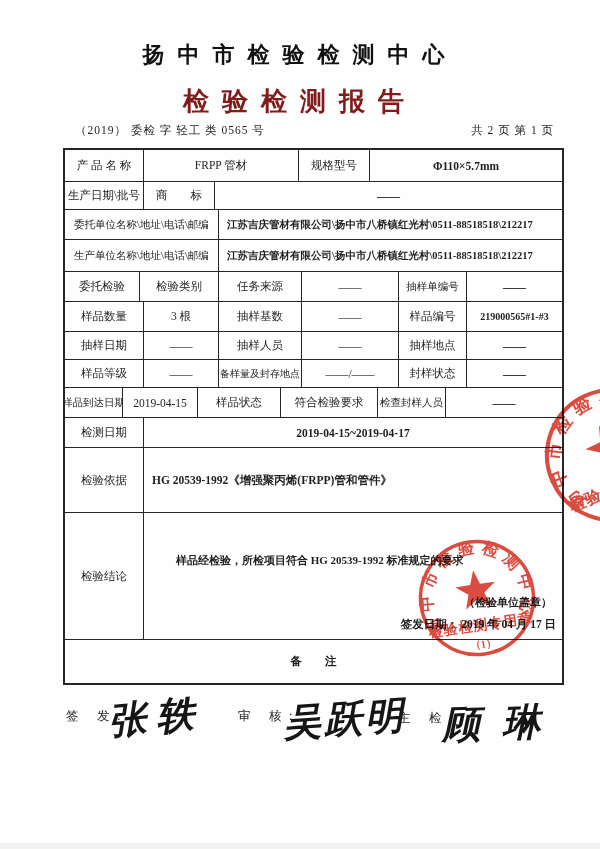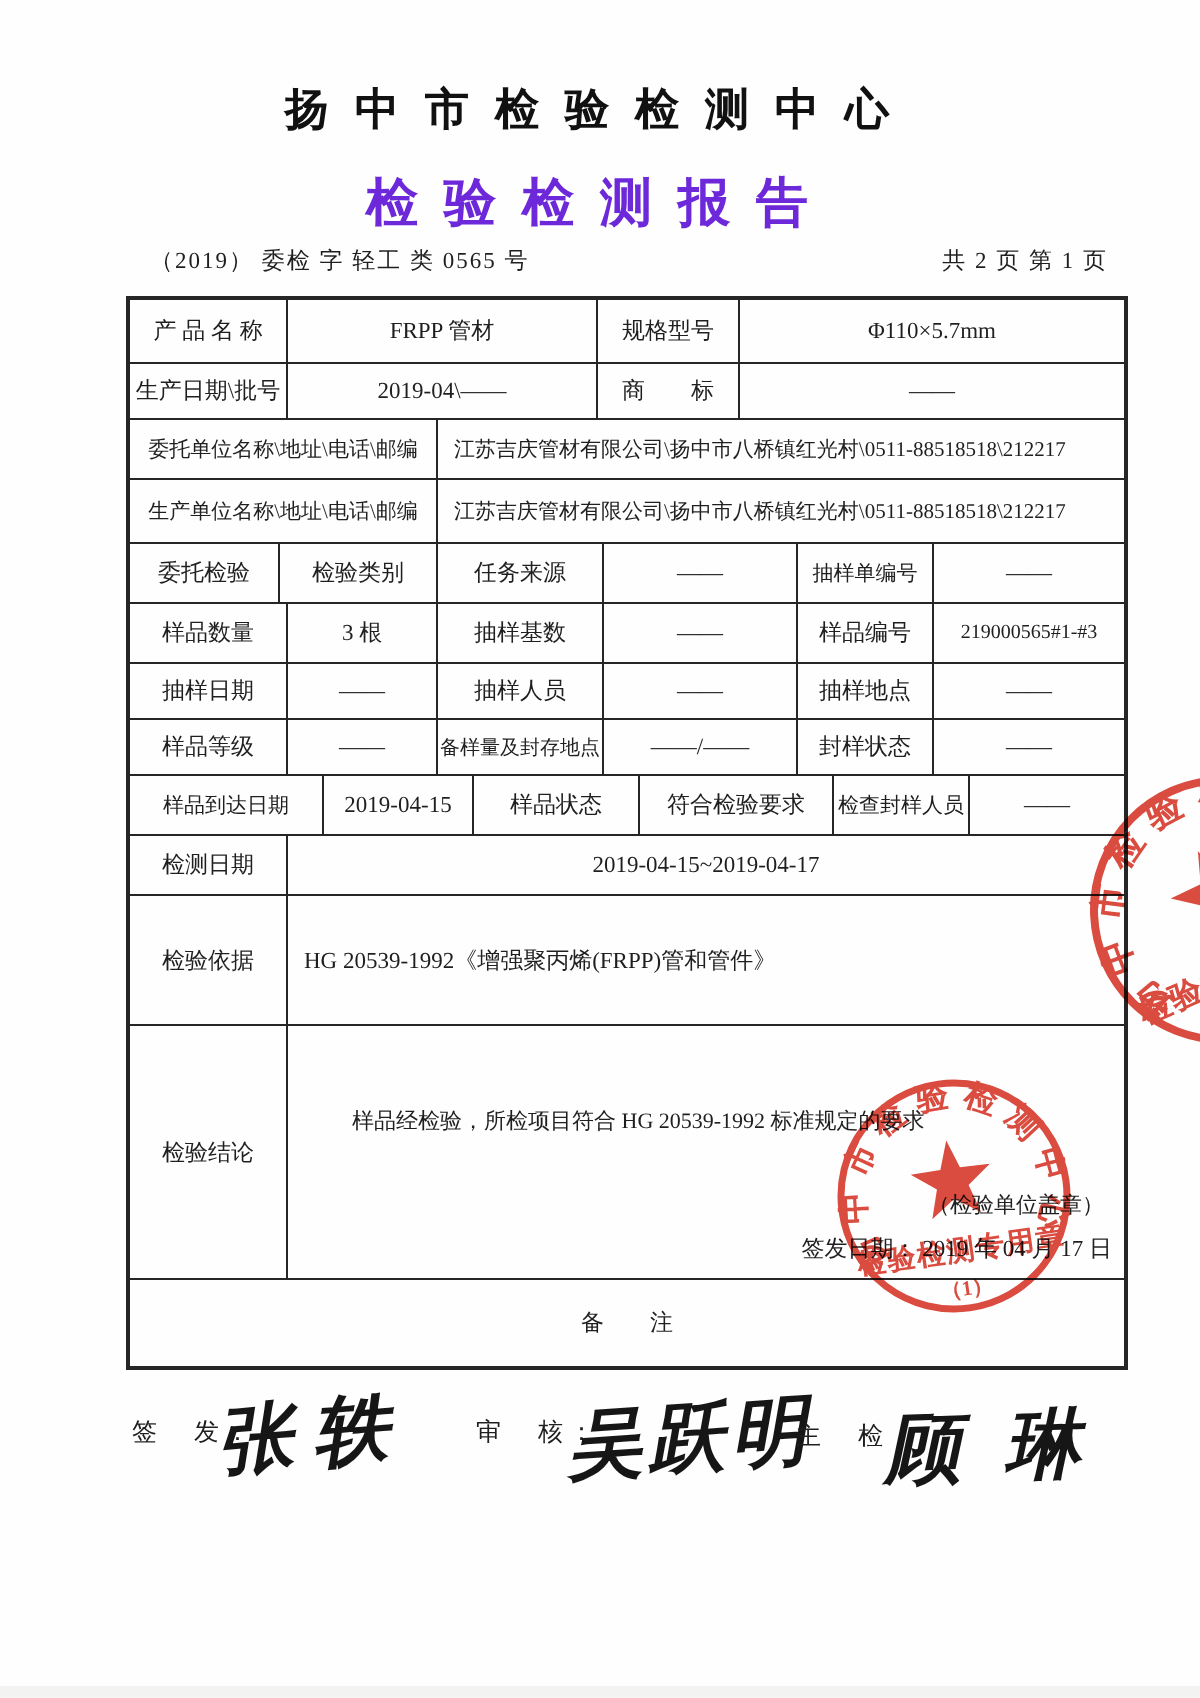--- a/index.html
+++ b/index.html
@@ -8,37 +8,37 @@
     background:#fefefe;
     font-family:"Liberation Serif","DejaVu Serif",serif;
     color:#1f1f1f;
   }
   .title1{
     position:absolute;top:40px;left:0;width:600px;text-align:center;
     font-size:22px;font-weight:bold;letter-spacing:13px;color:#111;
   }
   .title2{
     position:absolute;top:84px;left:0;width:600px;text-align:center;
-    font-size:26px;font-weight:bold;letter-spacing:13px;color:#6d28d9;
+    font-size:26px;font-weight:bold;letter-spacing:13px;color:#7f1d1d;
   }
   .docno{position:absolute;top:123px;left:75px;font-size:11.5px;letter-spacing:1px;}
   .pageinfo{position:absolute;top:123px;right:46px;font-size:11.5px;letter-spacing:1px;}
 
   .tbl{
     position:absolute;left:63px;top:148px;width:497px;
     border:2px solid #262626;box-sizing:content-box;background:transparent;
   }
   .row{display:flex;border-bottom:1.5px solid #262626;box-sizing:border-box;}
   .row:last-child{border-bottom:none;}
   .cell{
     flex:none;box-sizing:border-box;border-right:1.5px solid #262626;
     display:flex;align-items:center;justify-content:center;
     font-size:11.5px;text-align:center;overflow:hidden;white-space:nowrap;
   }
-  .cell:last-child{border-right:none;flex:1;}
+  .cell:last-child{border-right:none;flex:1;font-weight:bold;}
   .left{justify-content:flex-start;text-align:left;padding-left:8px;}
   .sm{font-size:10.5px;text-align:right;}
   .xs{font-size:10px;}
   .rel{position:relative;display:block;}
 
   .concl-text{position:absolute;left:8px;top:40px;font-size:11px;white-space:nowrap;margin-left:24px;}
   .seal-hint{position:absolute;right:10px;top:82px;font-size:11px;}
   .issue-date{position:absolute;right:6px;top:104px;font-size:11.5px;text-align:center;}
 
   .sig-label{position:absolute;font-size:12.5px;letter-spacing:3px;}
@@ -72,21 +72,20 @@
 
     <div class="row" style="height:32px">
       <div class="cell" style="width:79px">产 品 名 称</div>
       <div class="cell" style="width:155px">FRPP 管材</div>
       <div class="cell" style="width:71px">规格型号</div>
       <div class="cell">Φ110×5.7mm</div>
     </div>
 
     <div class="row" style="height:28px">
       <div class="cell" style="width:79px">生产日期\批号</div>
-      <div class="cell" style="width:155px">2019-04\——</div>
       <div class="cell" style="width:71px">商　　标</div>
       <div class="cell">——</div>
     </div>
 
     <div class="row" style="height:30px">
       <div class="cell sm" style="width:154px">委托单位名称\地址\电话\邮编</div>
       <div class="cell sm left">江苏吉庆管材有限公司\扬中市八桥镇红光村\0511-88518518\212217</div>
     </div>
 
     <div class="row" style="height:32px">
@@ -124,21 +123,21 @@
     <div class="row" style="height:28px">
       <div class="cell" style="width:79px">样品等级</div>
       <div class="cell" style="width:75px">——</div>
       <div class="cell xs" style="width:83px">备样量及封存地点</div>
       <div class="cell" style="width:97px">——/——</div>
       <div class="cell" style="width:68px">封样状态</div>
       <div class="cell">——</div>
     </div>
 
     <div class="row" style="height:30px">
-      <div class="cell sm" style="width:97px">样品到达日期</div>
+      <div class="cell sm" style="width:58px">样品到达日期</div>
       <div class="cell" style="width:75px">2019-04-15</div>
       <div class="cell" style="width:83px">样品状态</div>
       <div class="cell" style="width:97px">符合检验要求</div>
       <div class="cell sm" style="width:68px">检查封样人员</div>
       <div class="cell">——</div>
     </div>
 
     <div class="row" style="height:30px">
       <div class="cell" style="width:79px">检测日期</div>
       <div class="cell">2019-04-15~2019-04-17</div>

